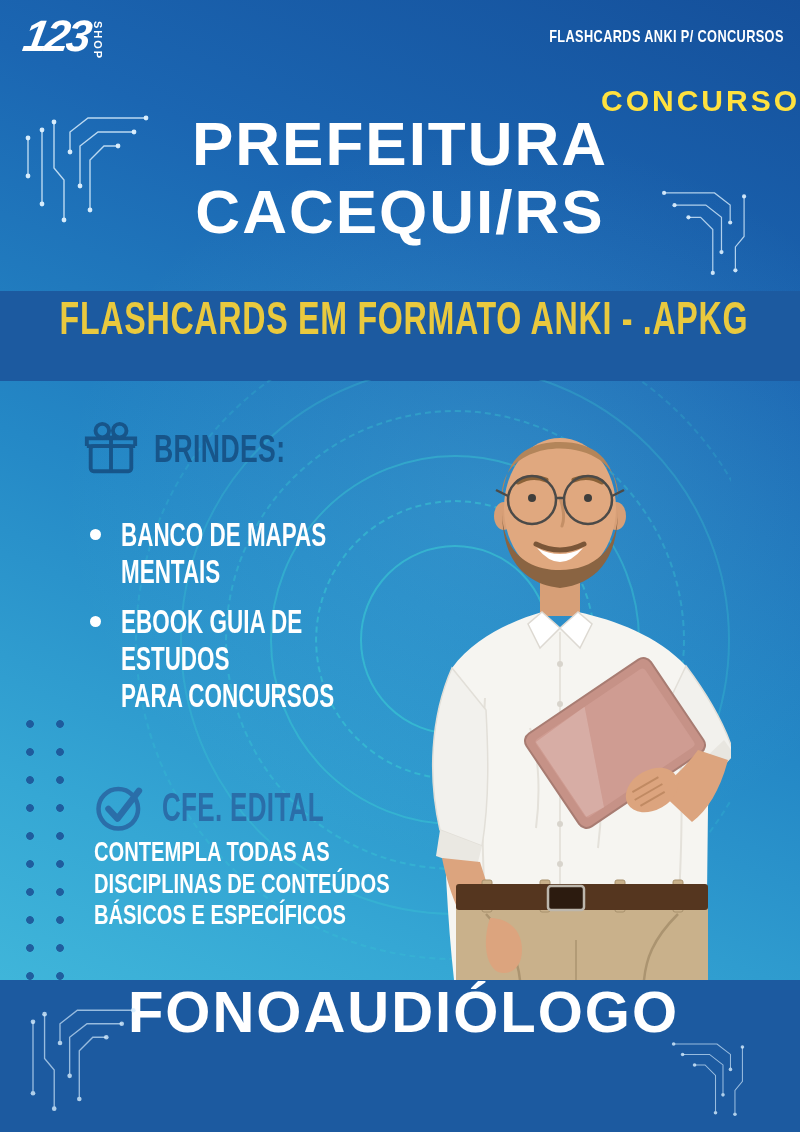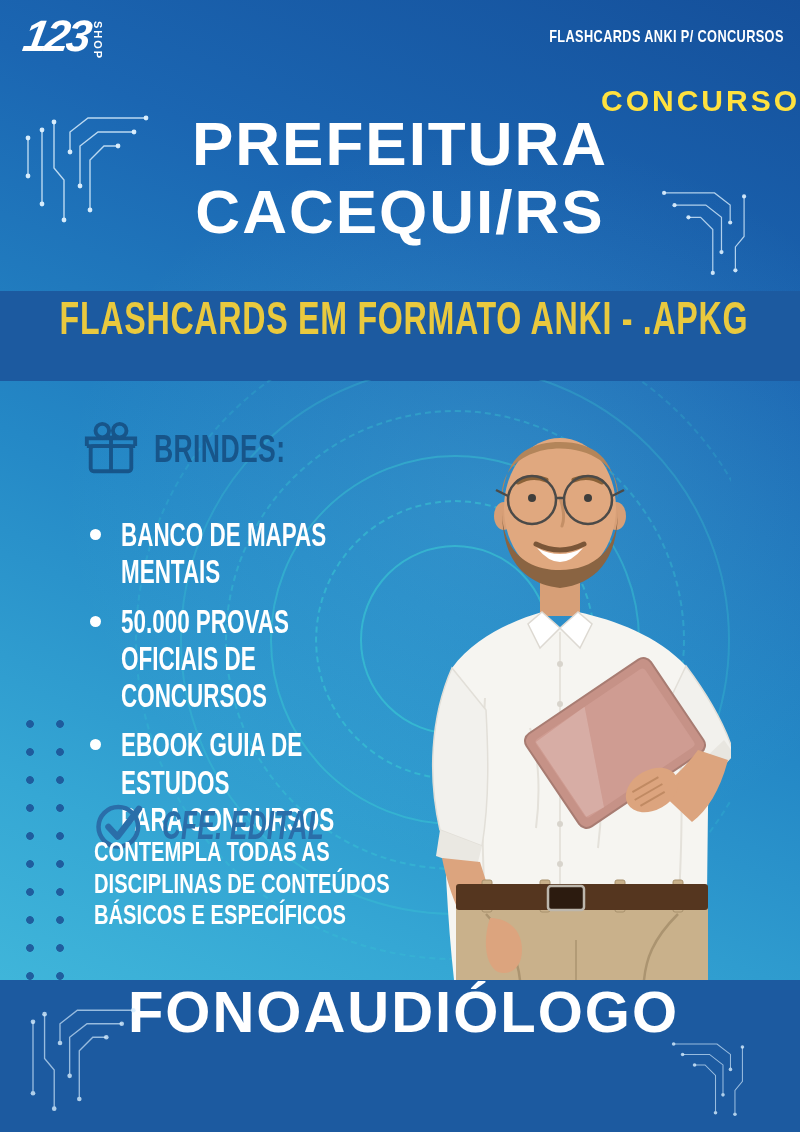--- a/index.html
+++ b/index.html
@@ -35,21 +35,21 @@
     background-image:radial-gradient(circle, rgba(110,228,242,.8) 3px, transparent 3.6px);
     background-size:24px 24px; background-position:3px 3px; }
   .man{ position:absolute; left:390px; top:18px; width:360px; height:582px; }
   .heading-row{ position:absolute; display:flex; align-items:center; gap:14px; }
   .brindes-heading{ left:82px; top:40px; }
   .brindes-heading .h-text{ color:#17558a; font-weight:bold; font-size:38px; letter-spacing:.5px; transform:scaleX(.7); transform-origin:left center; white-space:nowrap; }
   .bullet-list{ position:absolute; left:84px; top:96px; width:380px;margin-top:40px; }
   .bullet-item{ display:flex; margin-bottom:12px; }
   .bullet-dot{ width:11px; height:11px; border-radius:50%; background:#fff; margin:13px 20px 0 6px; flex:none; }
   .bullet-text{ color:#fff; font-weight:bold; font-size:33px; line-height:1.13; transform:scaleX(.68); transform-origin:left top; white-space:pre-line; }
-  .edital-heading{ left:94px; top:418px;font-style:italic; }
+  .edital-heading{ left:94px; top:400px; }
   .edital-heading .h-text{ color:#2a6ea9; font-weight:bold; font-size:40px; letter-spacing:.5px; transform:scaleX(.65); transform-origin:left center; white-space:nowrap; }
   .edital-text{ position:absolute; left:94px; top:456px; color:#fff; font-weight:bold; font-size:28px; line-height:1.13; transform:scaleX(.72); transform-origin:left top; white-space:pre-line; }
   .pdf-badge{ position:absolute; left:698px; top:490px; width:68px; height:66px; }
   .pdf-label{ position:absolute; left:0px; top:24px; border:3px solid #fff; border-radius:6px; background:#2e93cb; color:#fff; font-weight:bold; font-size:14px; letter-spacing:.5px; padding:0 5px; line-height:17px; }
   
   .circuit{ position:absolute; }
   .c-topleft{ left:14px; top:110px; }
   .c-right{ left:644px; top:186px; transform:scaleX(-1); }
   .c-footleft{ left:6px; top:988px; }
   .c-footright{ left:646px; top:1038px; transform:scaleX(-1); }
@@ -212,25 +212,20 @@
       <span class="h-text">BRINDES:</span>
     </div>
     <div class="bullet-list">
       <div class="bullet-item">
         <span class="bullet-dot"></span>
         <span class="bullet-text">BANCO DE MAPAS
 MENTAIS</span>
       </div>
       <div class="bullet-item">
         <span class="bullet-dot"></span>
-        <span class="bullet-text">50.000 PROVAS
-OFICIAIS DE CONCURSOS</span>
-      </div>
-      <div class="bullet-item">
-        <span class="bullet-dot"></span>
         <span class="bullet-text">EBOOK GUIA DE ESTUDOS
 PARA CONCURSOS</span>
       </div>
     </div>
 
     <div class="heading-row edital-heading">
       <svg width="54" height="54" viewBox="0 0 60 60" fill="none" stroke="#2a6ea9">
         <circle cx="27" cy="32" r="22" stroke-width="5"></circle>
         <path d="M16,32 L26,43 L50,12" stroke-width="7" stroke-linecap="round" stroke-linejoin="round"></path>
       </svg>

